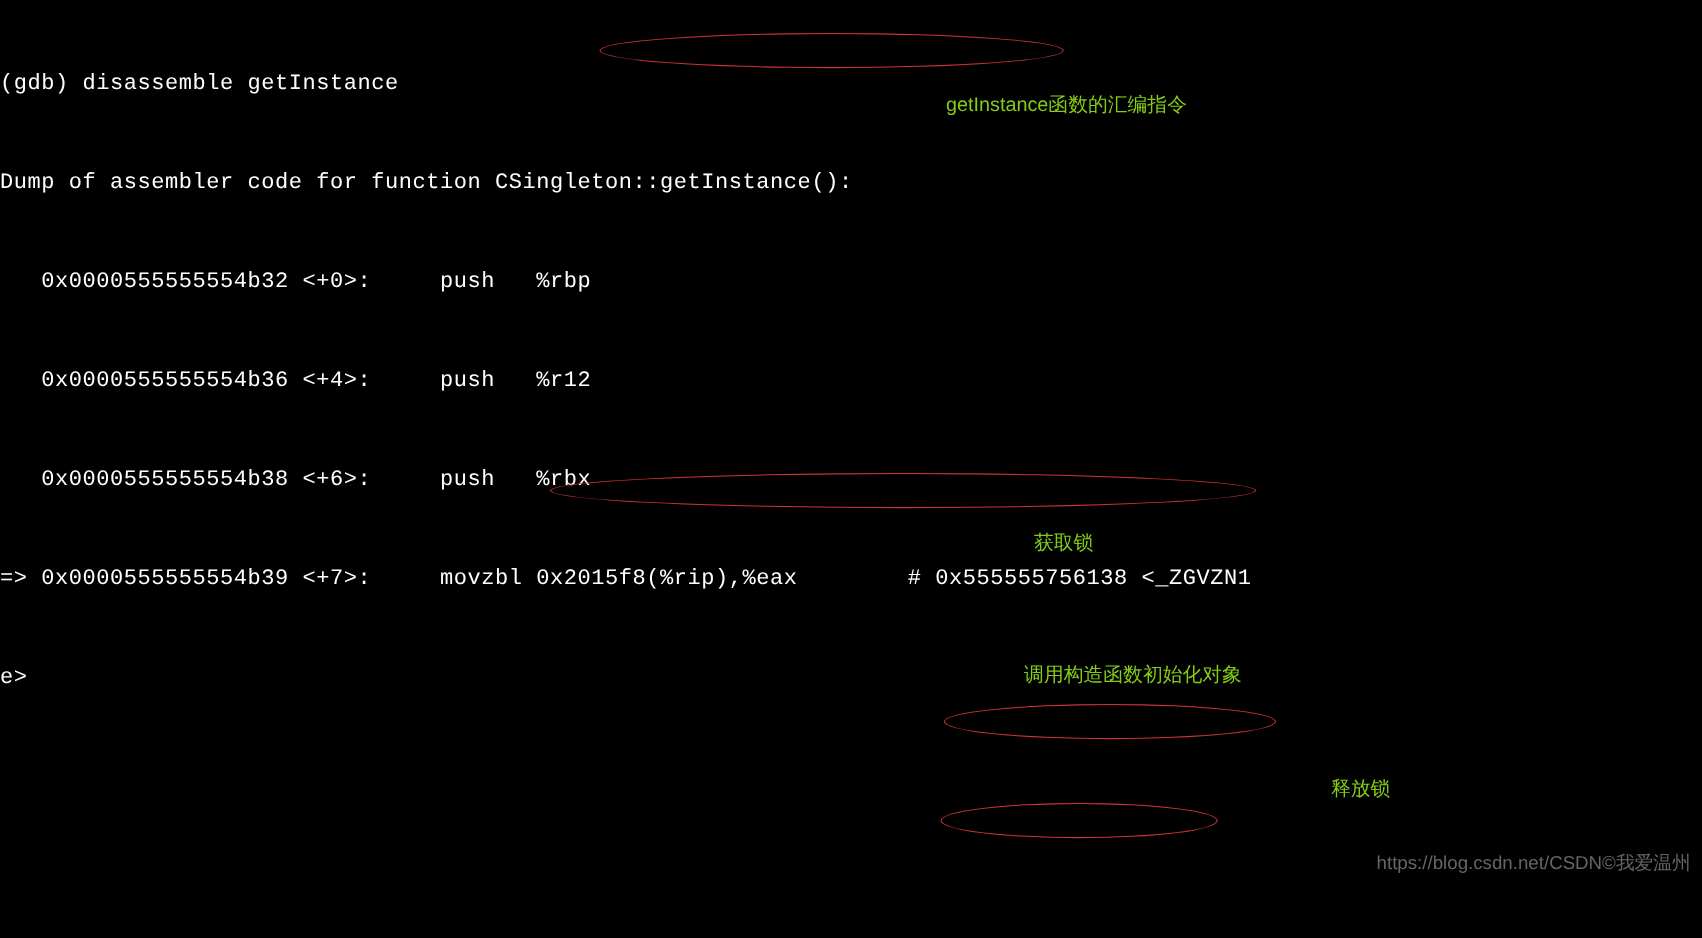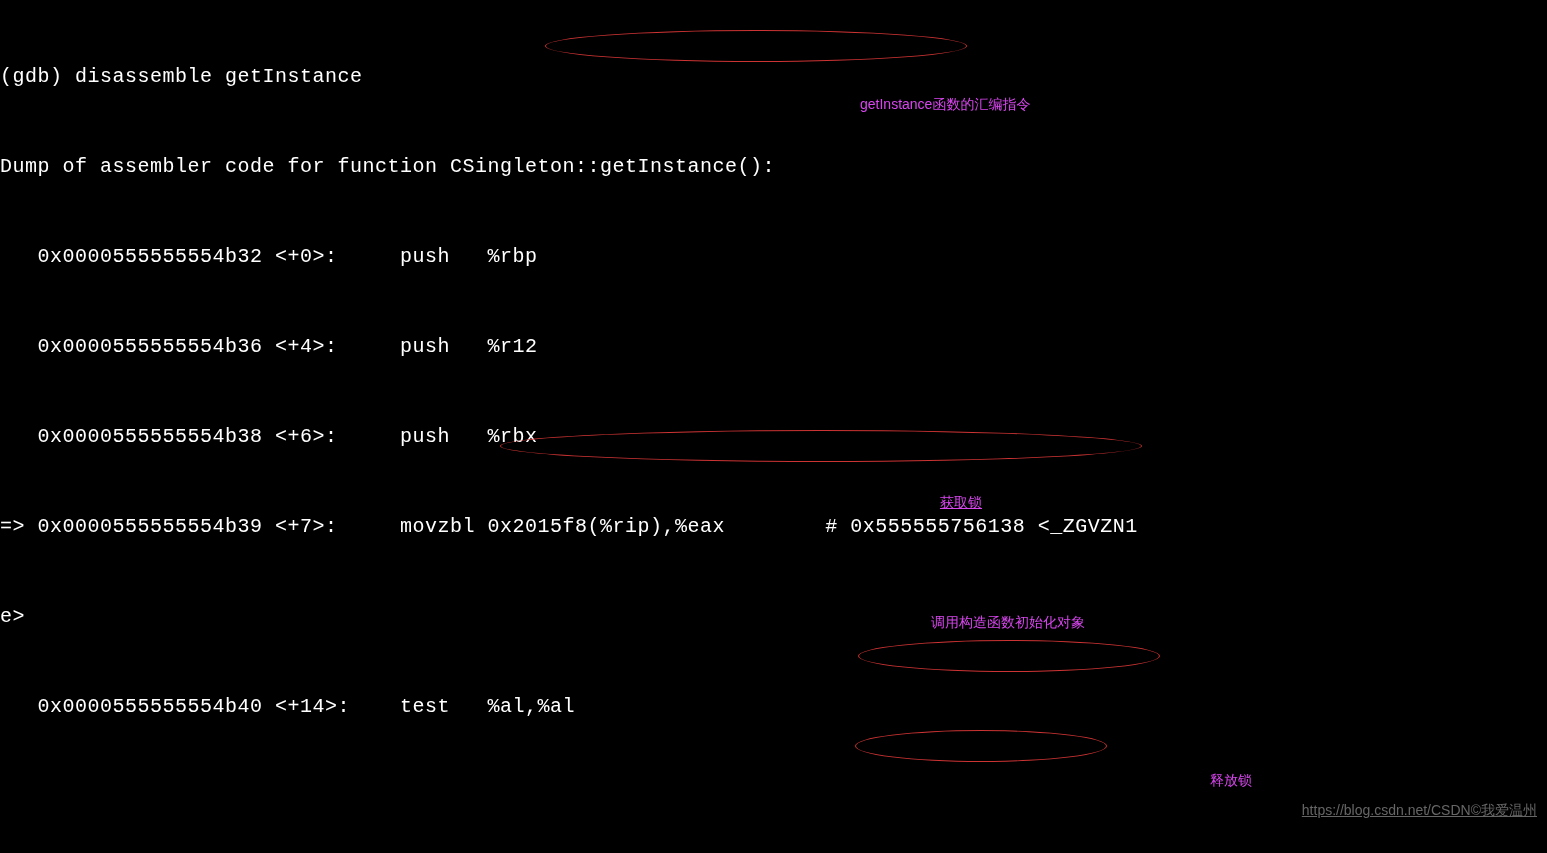--- a/index.html
+++ b/index.html
@@ -20,56 +20,53 @@
   letter-spacing: 0.5px;
   position: relative;
   padding-top: 2px;
 }
 .line {
   display: block;
   white-space: pre;
 }
 .annotation {
   position: absolute;
-  color: #d946ef;
+  color: #84cc16;
   font-family: "Microsoft YaHei", sans-serif;
-  font-size: 14px;
+  font-size: 18px;
   white-space: nowrap;
   z-index: 10;
-  margin-top: 12px;
 }
 .ellipse {
   position: absolute;
   border: 1.5px solid #CC3333;
   border-radius: 50%;
   z-index: 5;
   pointer-events: none;
 }
 .watermark {
   position: absolute;
   right: 10px;
-  bottom: 32px;
+  bottom: 56px;
   color: #666666;
-  font-size: 14px;
+  font-size: 17px;
   font-family: sans-serif;
-  text-decoration: underline;
 }
 </style>
 </head>
 <body>
 
 <div class="terminal">
   <span class="line">(gdb) disassemble getInstance</span>
   <span class="line">Dump of assembler code for function CSingleton::getInstance():</span>
   <span class="line">   0x0000555555554b32 &lt;+0&gt;:     push   %rbp</span>
   <span class="line">   0x0000555555554b36 &lt;+4&gt;:     push   %r12</span>
   <span class="line">   0x0000555555554b38 &lt;+6&gt;:     push   %rbx</span>
   <span class="line">=&gt; 0x0000555555554b39 &lt;+7&gt;:     movzbl 0x2015f8(%rip),%eax        # 0x555555756138 &lt;_ZGVZN1</span>
   <span class="line">e&gt;</span>
-  <span class="line">   0x0000555555554b40 &lt;+14&gt;:    test   %al,%al</span>
   
   
   
   
   
   
   
   
   
   
@@ -82,17 +79,17 @@
   
   
 </div>
 
 <div class="ellipse" style="left:545px; top:30px; width:420px; height:30px;"></div>
 <div class="ellipse" style="left:500px; top:430px; width:640px; height:30px;"></div>
 <div class="ellipse" style="left:858px; top:640px; width:300px; height:30px;"></div>
 <div class="ellipse" style="left:855px; top:730px; width:250px; height:30px;"></div>
 
 <div class="annotation" style="left:860px; top:82px;">getInstance函数的汇编指令</div>
-<div class="annotation" style="left:940px; top:480px;text-decoration:underline;">获取锁</div>
+<div class="annotation" style="left:940px; top:480px;">获取锁</div>
 <div class="annotation" style="left:931px; top:600px;">调用构造函数初始化对象</div>
-<div class="annotation" style="left:1210px; top:758px;">释放锁</div>
+<div class="annotation" style="left:1210px; top:704px;">释放锁</div>
 
 <div class="watermark">https://blog.csdn.net/CSDN©我爱温州</div>
 
 </body></html>

